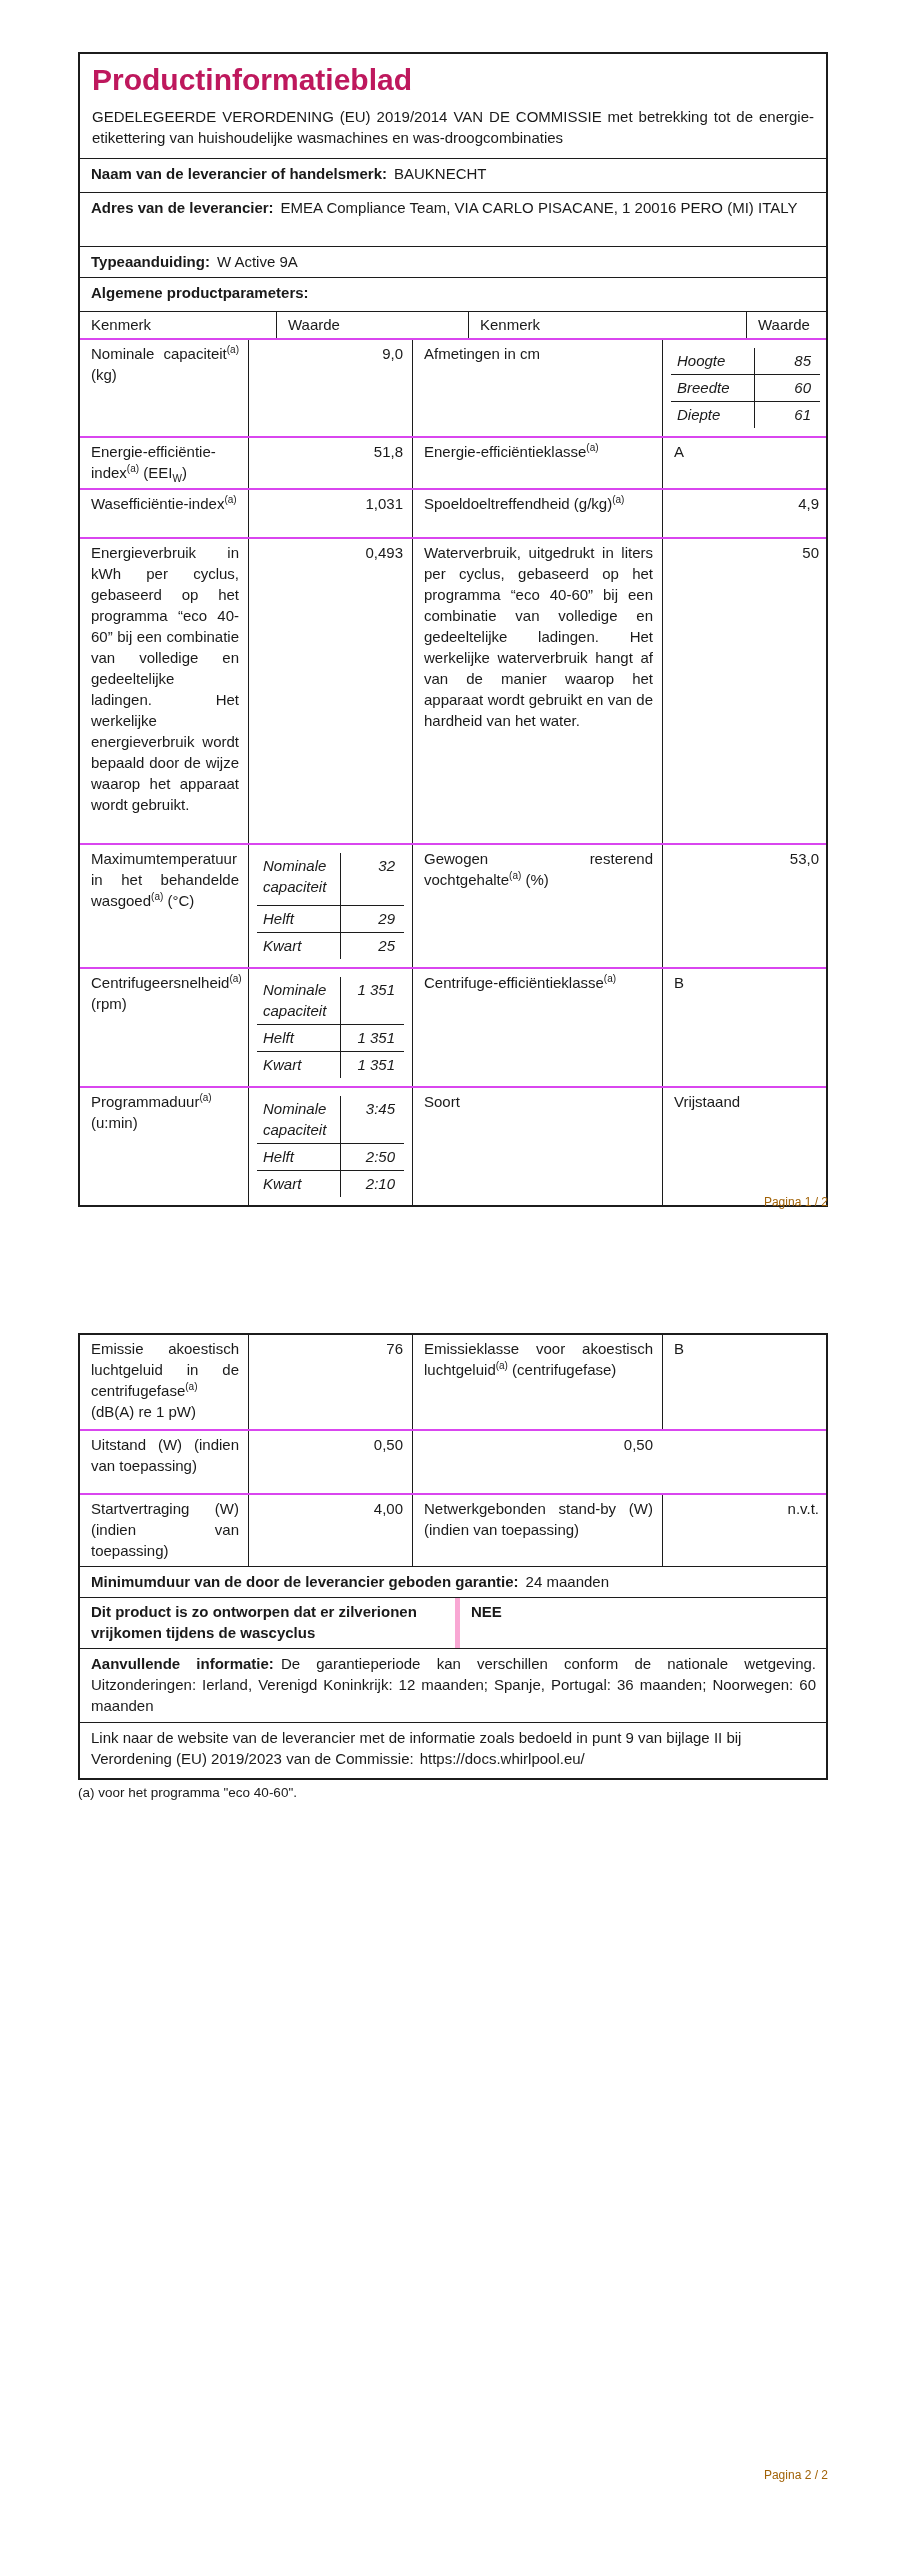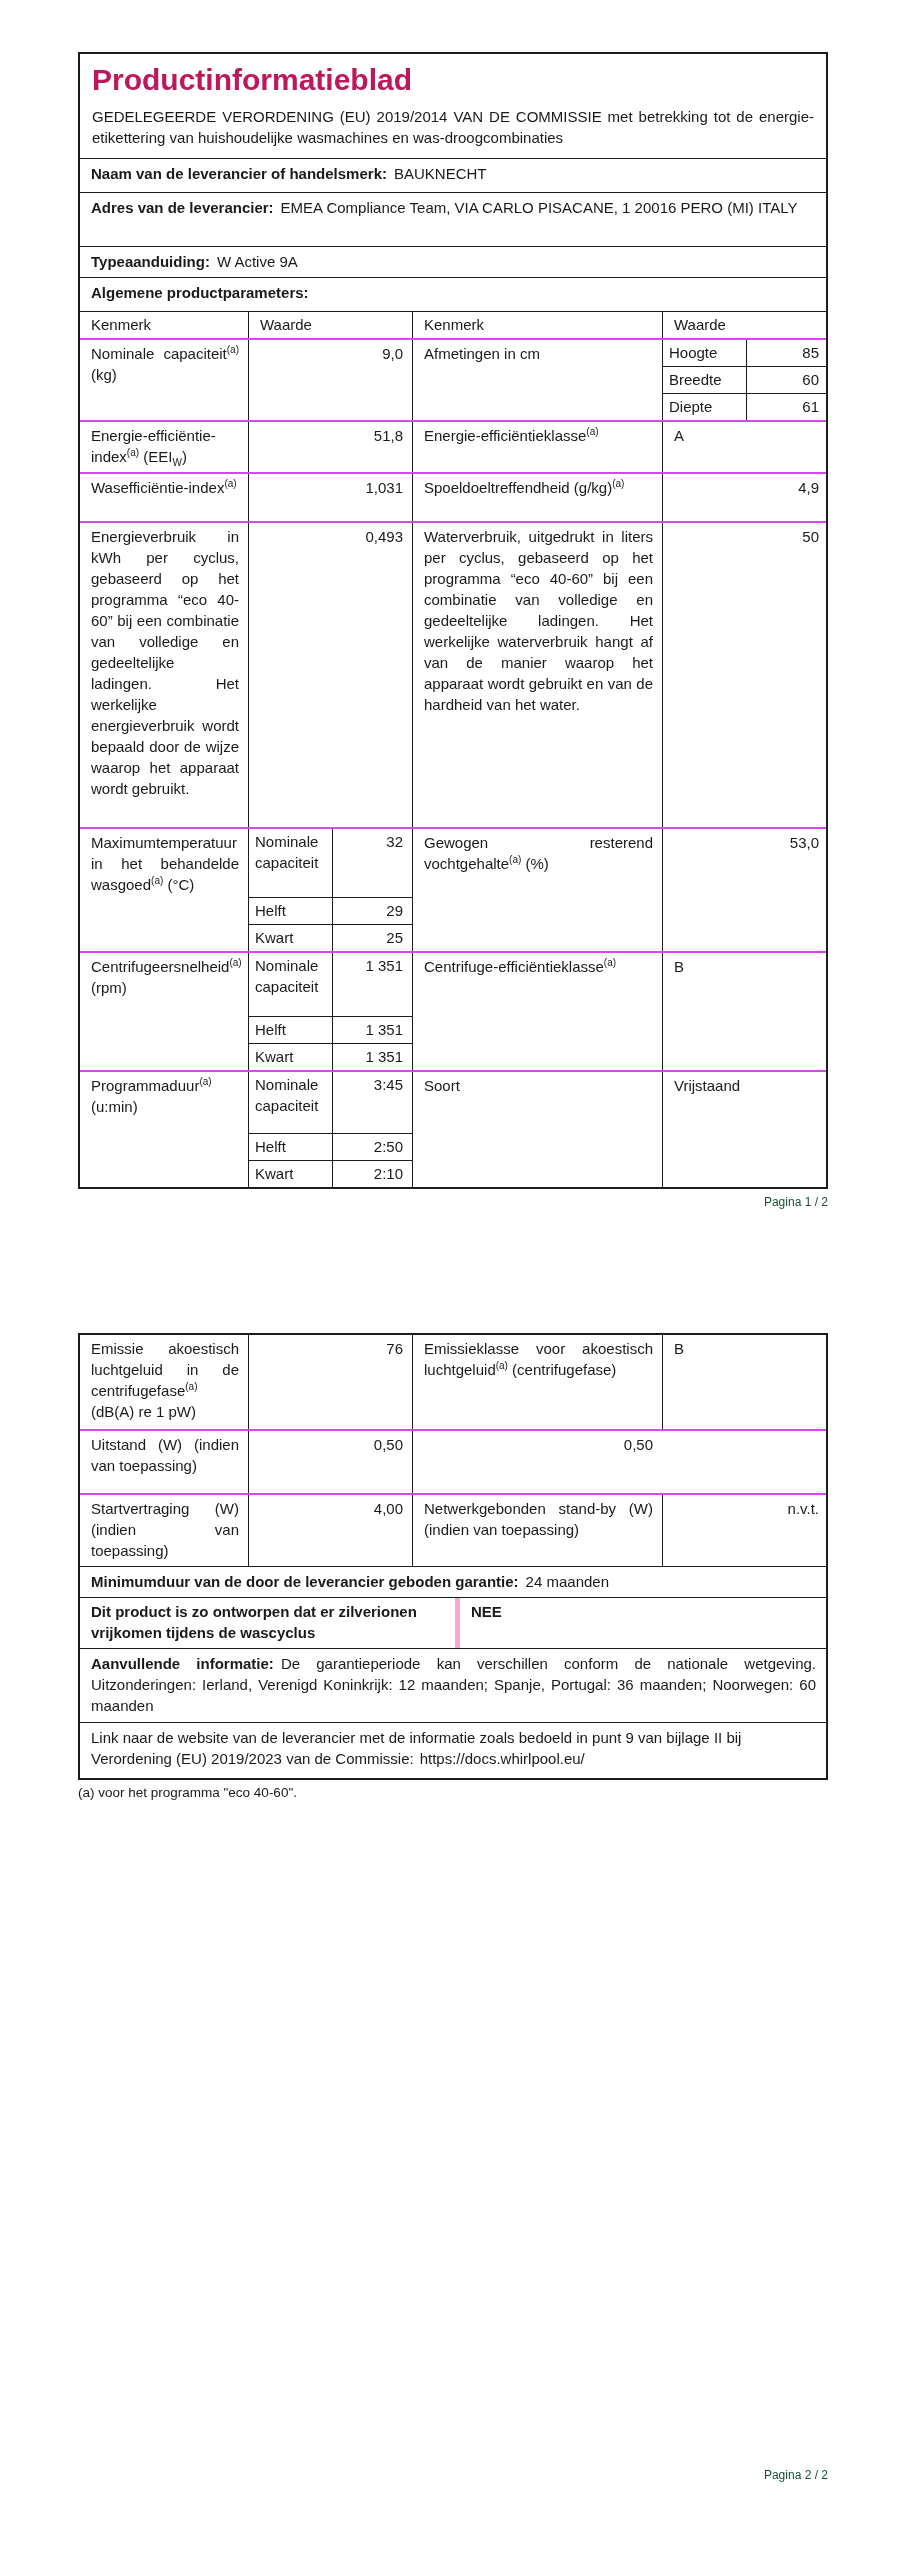--- a/index.html
+++ b/index.html
@@ -18,59 +18,59 @@
   .titlecell { padding:8px 12px 10px 12px; }
   .doc-title { font-size:30px; line-height:36px; font-weight:bold; color:#be185d; letter-spacing:0; }
   .regulation { margin-top:8px; font-size:15px; line-height:21px; text-align:justify; }
   .b { font-weight:bold; }
   .kv .val { margin-left:7px; font-weight:normal; }
   
   .grid-row { display:grid; grid-template-columns:168px 164px 250px 166px; }
   .grid-row > .c { border-left:1px solid #1c1c1c; }
   .grid-row > .c:first-child { border-left:none; }
   .c { padding:3px 9px 5px 11px; }
-  .c.nopad { padding:0; }
+  .c.nopad { padding:8px;font-style:italic; }
   .num { text-align:right; }
   .jus { text-align:justify; }
   .hdr { padding:2px 9px 3px 11px; }
   
   .sub { display:flex; flex-direction:column; height:100%; }
   .subrow { display:grid; grid-template-columns:84px 1fr; border-top:1px solid #1c1c1c; }
   .subrow:first-child { border-top:none; }
   .subrow--grow { flex:1; }
   .sl { border-right:1px solid #1c1c1c; padding:2px 5px 3px 6px; }
   .sv { text-align:right; padding:2px 9px 3px 5px; }
   
   .h-title { min-height:104px; }
   .h-naam { min-height:34px; }
   .h-adres { min-height:54px; }
   .h-type { min-height:31px; }
   .h-alg { min-height:34px; }
-  .h-colhdr { min-height:26px; }
+  .h-colhdr { min-height:26px;gap:28px; }
   .h-r1 { min-height:77px; }
   .h-r2 { min-height:49px; }
   .h-r3 { min-height:49px; }
   .h-r4 { min-height:306px; }
   .h-r5 { min-height:124px; }
   .h-r6 { min-height:119px; }
   .h-r7 { min-height:117px; }
   .h-p1 { min-height:94px; }
   .h-p2 { min-height:64px; }
   .h-p3 { min-height:71px; }
   .h-gar { min-height:31px; }
   .h-zil { min-height:47px; }
   .h-aan { min-height:74px; }
   .h-link { min-height:56px; }
   
   .half-row { display:grid; grid-template-columns:375px 1fr; }
   .half-row > .c { border-left:5px solid #f9a8d4; }
   .half-row > .c:first-child { border-left:none; }
   sup { font-size:10px; line-height:0; vertical-align:super; }
   sub { font-size:10px; line-height:0; vertical-align:sub; }
-  .pagina { position:absolute; left:78px; width:750px; text-align:right; font-size:12px; line-height:14px; color:#14532d; }
+  .pagina { position:absolute; left:78px; width:750px; text-align:right; font-size:12px; line-height:14px; color:#a16207; }
   #pagina1 { top:1195px; }
   #pagina2 { top:2468px; }
   .footnote { position:absolute; left:78px; top:1784px; width:750px; font-size:13.5px; line-height:17px; }
   .url { color:#1a1a1a; text-decoration:none; margin-left:6px; }
 </style>
 </head>
 <body>
 
 <div class="page">
 

